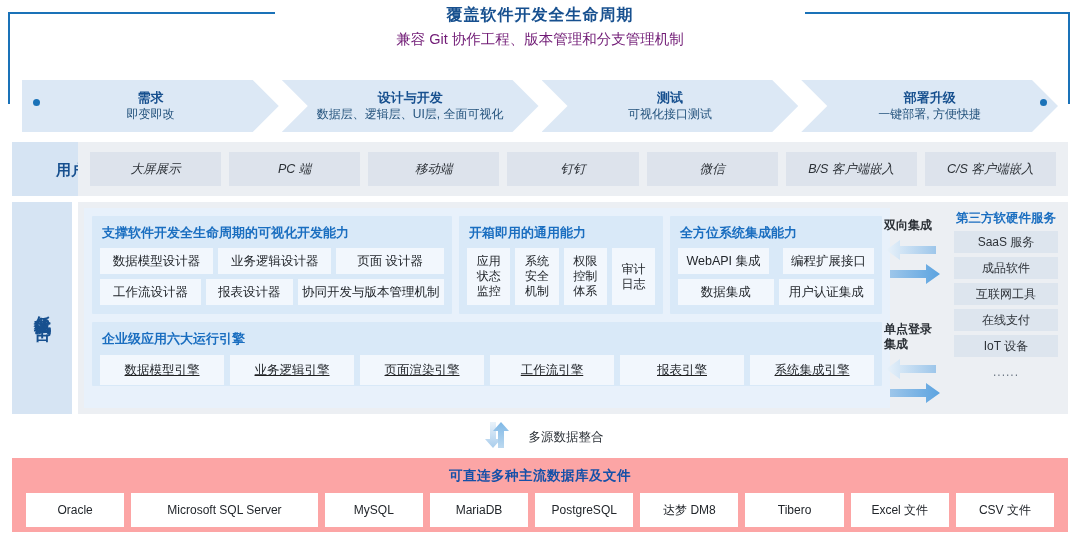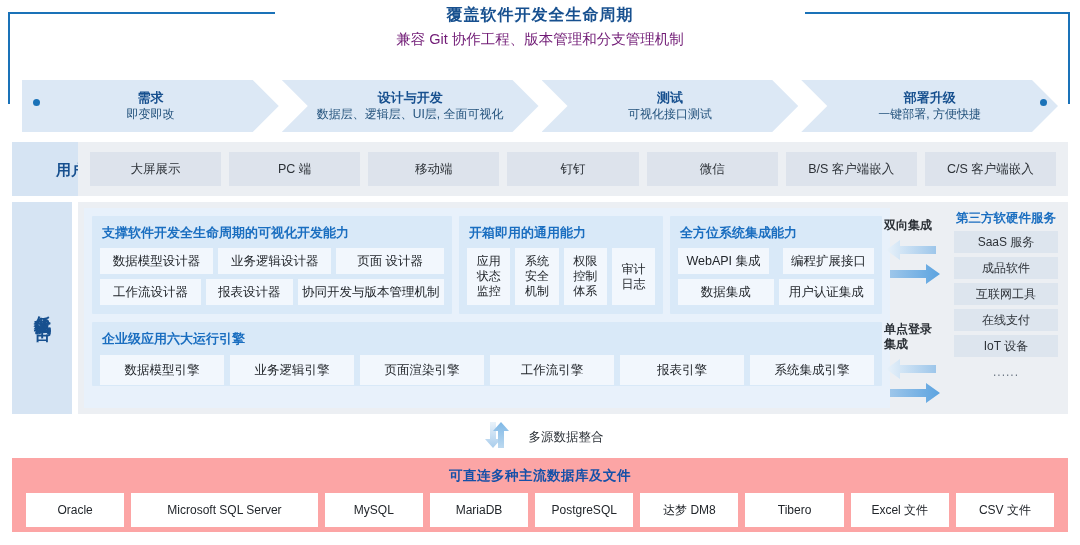--- a/index.html
+++ b/index.html
@@ -146,20 +146,21 @@
   .touch-chip {
     flex: 1;
     margin: 0 4px;
     height: 34px;
     background: #dde3ec;
     display: flex;
     align-items: center;
     justify-content: center;
     font-size: 12.5px;
     color: #2d3238;
+    font-style: italic;
   }
 
   
   .platform {
     position: absolute;
     left: 78px; top: 202px;
     width: 990px; height: 212px;
     background: #eceff3;
   }
   .plat-inner {
@@ -211,21 +212,21 @@
 
   
   .panel-c { left: 586px; top: 8px; width: 212px; height: 98px; }
   .panel-c .row { display: flex; padding: 0 8px; }
   .panel-c .row1 { margin-bottom: 5px; gap: 9px; }
   .panel-c .chip { height: 26px; margin-right: 5px; flex: 1; }
   .panel-c .chip:last-child { margin-right: 0; }
 
   
   .panel-d { left: 8px; top: 114px; width: 790px; height: 64px; }
-  .panel-d .row { display: flex; padding: 1px 8px; }
+  .panel-d .row { display: flex; padding: 1px 8px; text-decoration: underline; }
   .panel-d .chip { height: 30px; margin-right: 6px; flex: 1; }
   .panel-d .chip:last-child { margin-right: 0; }
 
   
   .arrow-col {
     position: absolute;
     left: 884px; top: 206px;
     width: 58px; height: 206px;
   }
   .arrow-group { position: absolute; width: 58px; }

